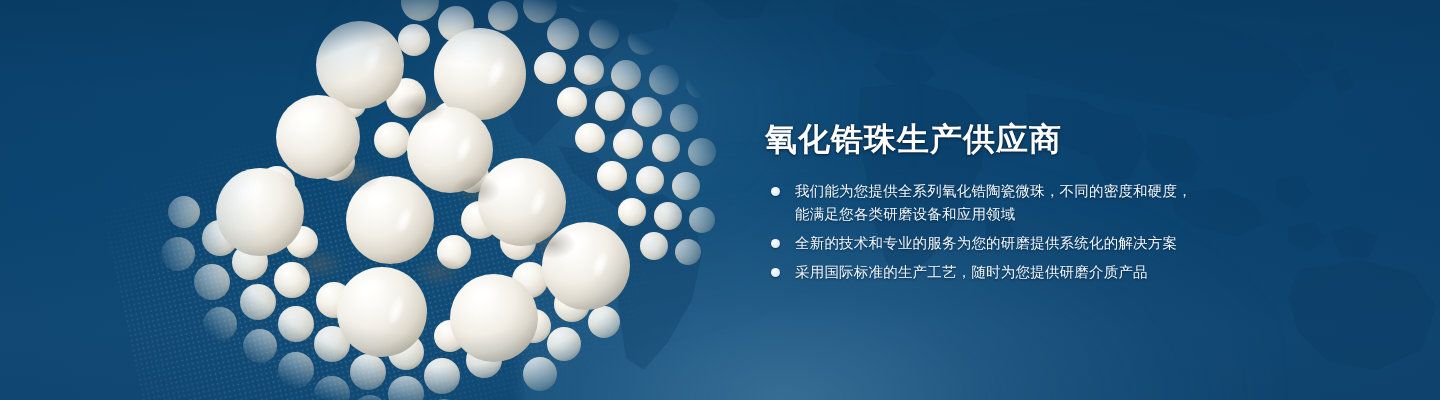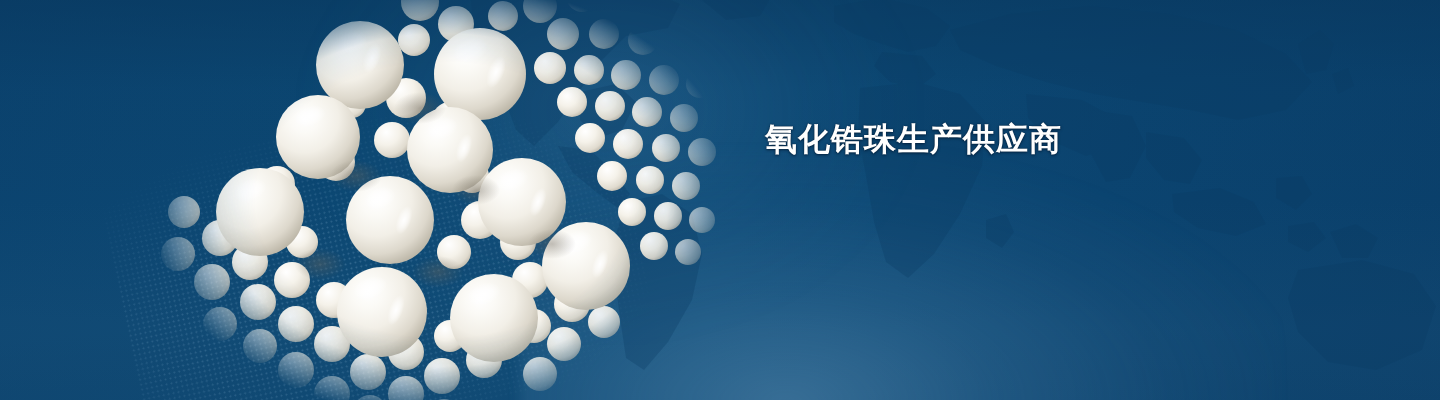--- a/index.html
+++ b/index.html
@@ -336,15 +336,34 @@
           <ellipse cx="432" cy="264" rx="24" ry="15" fill="url(#shade)"></ellipse>
         </g>
       </g>
     </svg>
   </div>
 
   <div class="content">
 
     <h1 class="headline">氧化锆珠生产供应商</h1>
 
+    <div class="bullets">
+
+      <div class="bullet">
+        <span class="dot"></span>
+        <span class="bullet-line">我们能为您提供全系列氧化锆陶瓷微珠，不同的密度和硬度，</span>
+        <span class="bullet-line">能满足您各类研磨设备和应用领域</span>
+      </div>
+
+      <div class="bullet">
+        <span class="dot"></span>
+        <span class="bullet-line">全新的技术和专业的服务为您的研磨提供系统化的解决方案</span>
+      </div>
+
+      <div class="bullet">
+        <span class="dot"></span>
+        <span class="bullet-line">采用国际标准的生产工艺，随时为您提供研磨介质产品</span>
+      </div>
+
+    </div>
   </div>
 
 </div>
 
 </body></html>

